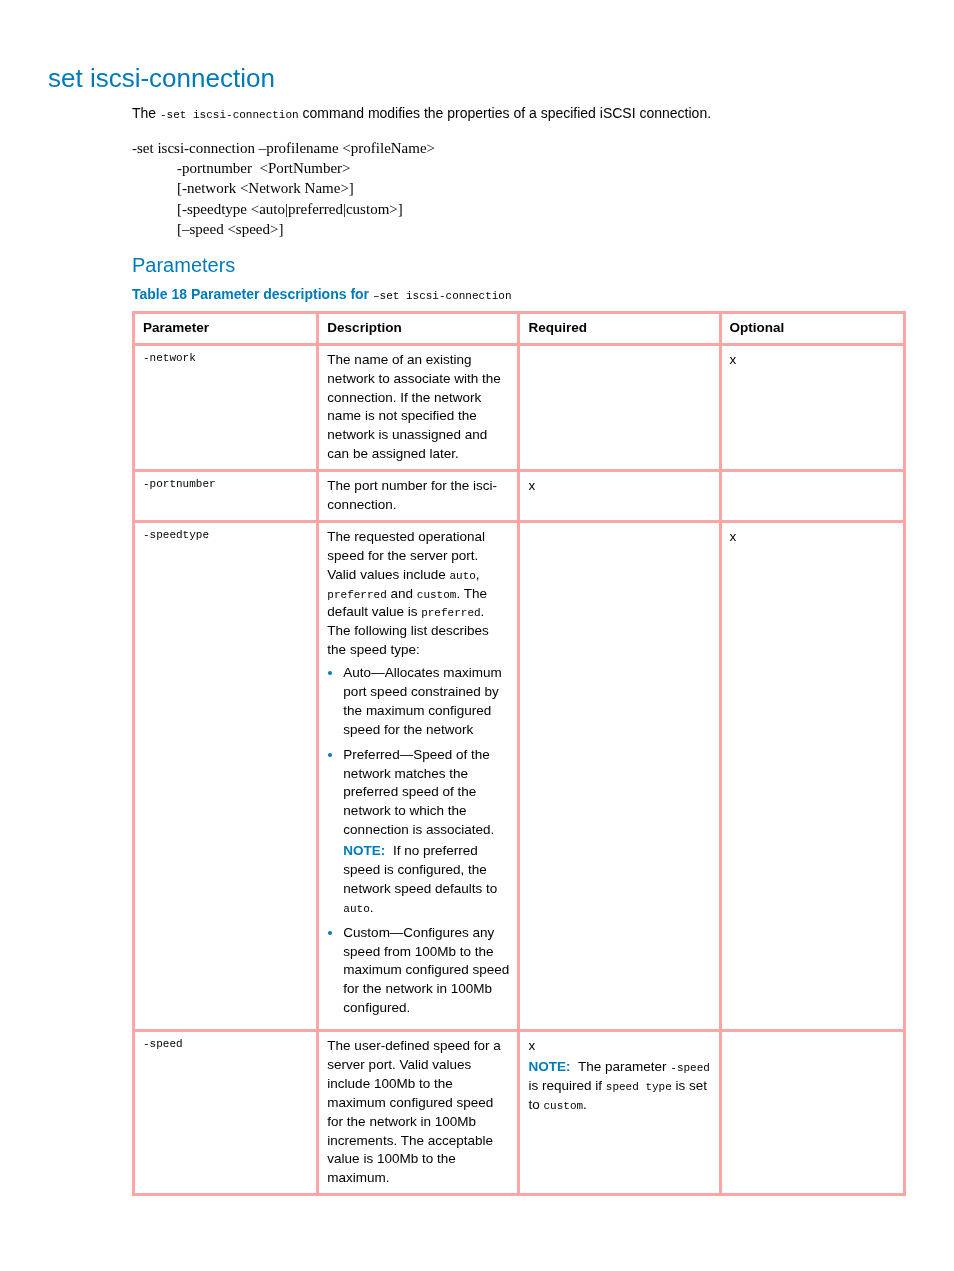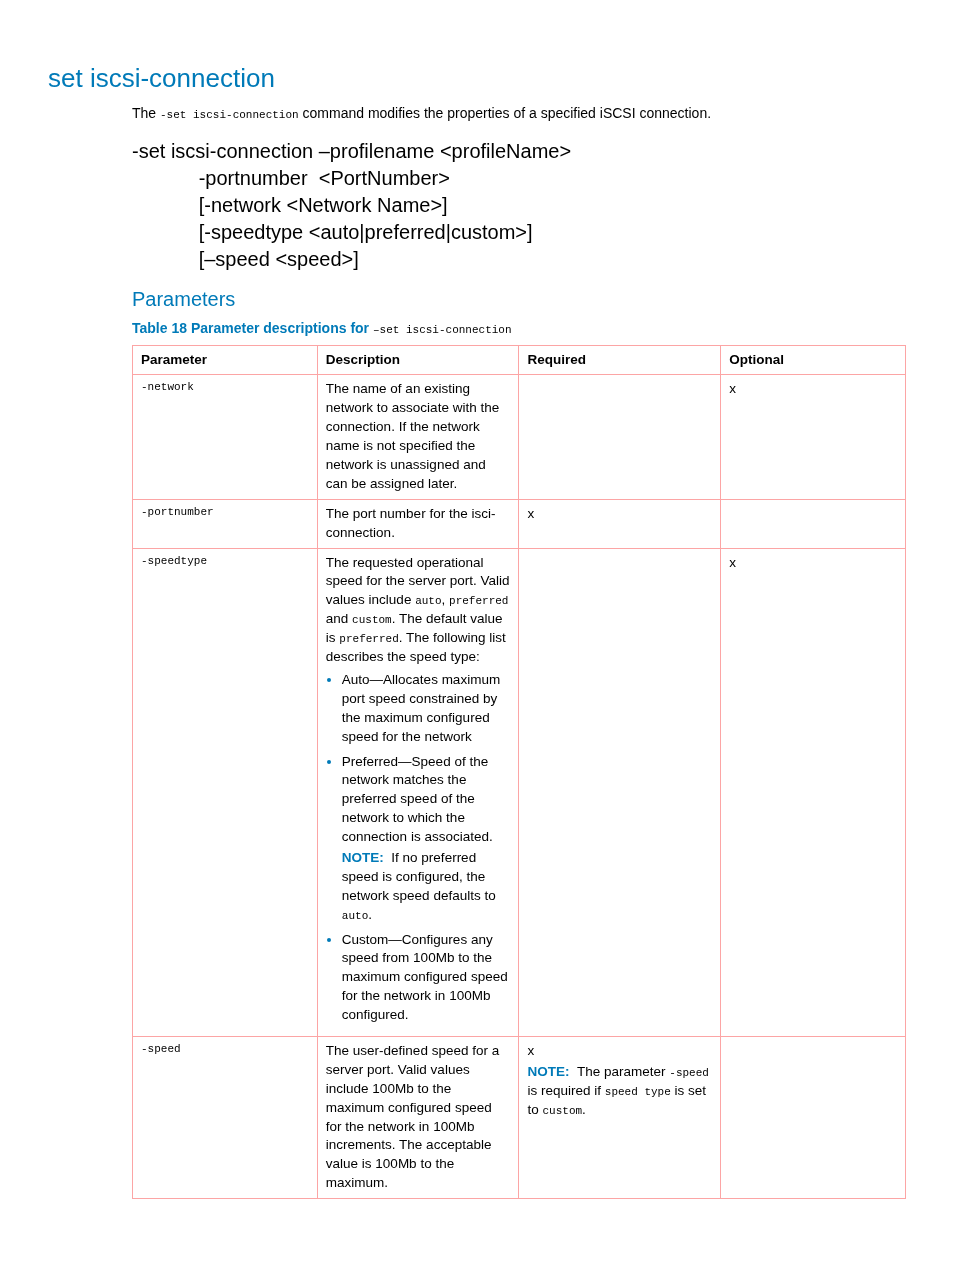--- a/index.html
+++ b/index.html
@@ -29,40 +29,40 @@
     .mono { font-family: "Courier New", monospace; font-size: 11px; }
     h2 {
       color: #007ab8;
       font-weight: 400;
       font-size: 20px;
       margin-bottom: 6px;
       margin-top: 12px;
     }
     pre.mono {
       white-space: pre;
-      font-family: Liberation Sans, sans-serif;
-      font-size: 20px;
+      font-family: Liberation Serif, serif;
+      font-size: 15px;
       line-height: 1.35;
       margin-left: 0;
     }
     .table-caption {
       color: #007ab8;
       font-weight: bold;
       font-size: 14px;
       margin-bottom: 6px;
       margin-top: 4px;
     }
     .table-caption .mono { font-weight: normal; color: #000; }
     table {
       border-collapse: collapse;
       width: 100%;
       table-layout: fixed;
     }
     th, td {
-      border: 1px solid #fca5a5;
+      border: 3px solid #fca5a5;
       padding: 5px 8px;
       vertical-align: top;
       text-align: left;
       font-size: 13.5px;
     }
     th { font-weight: bold; }
     col.c1 { width: 22%; }
     col.c2 { width: 24%; }
     col.c3 { width: 24%; }
     col.c4 { width: 22%; }

